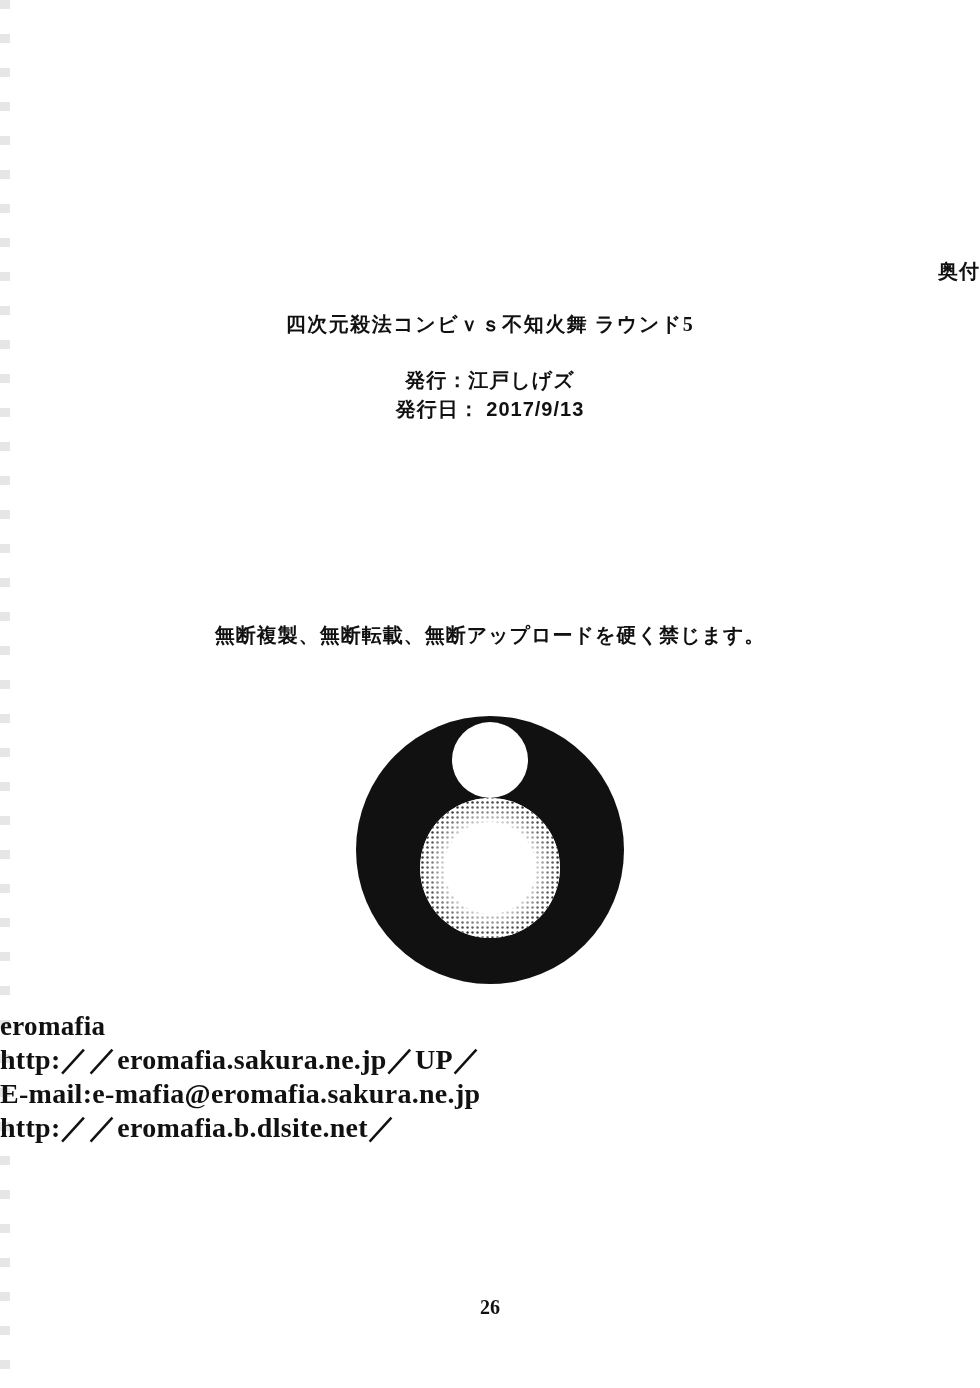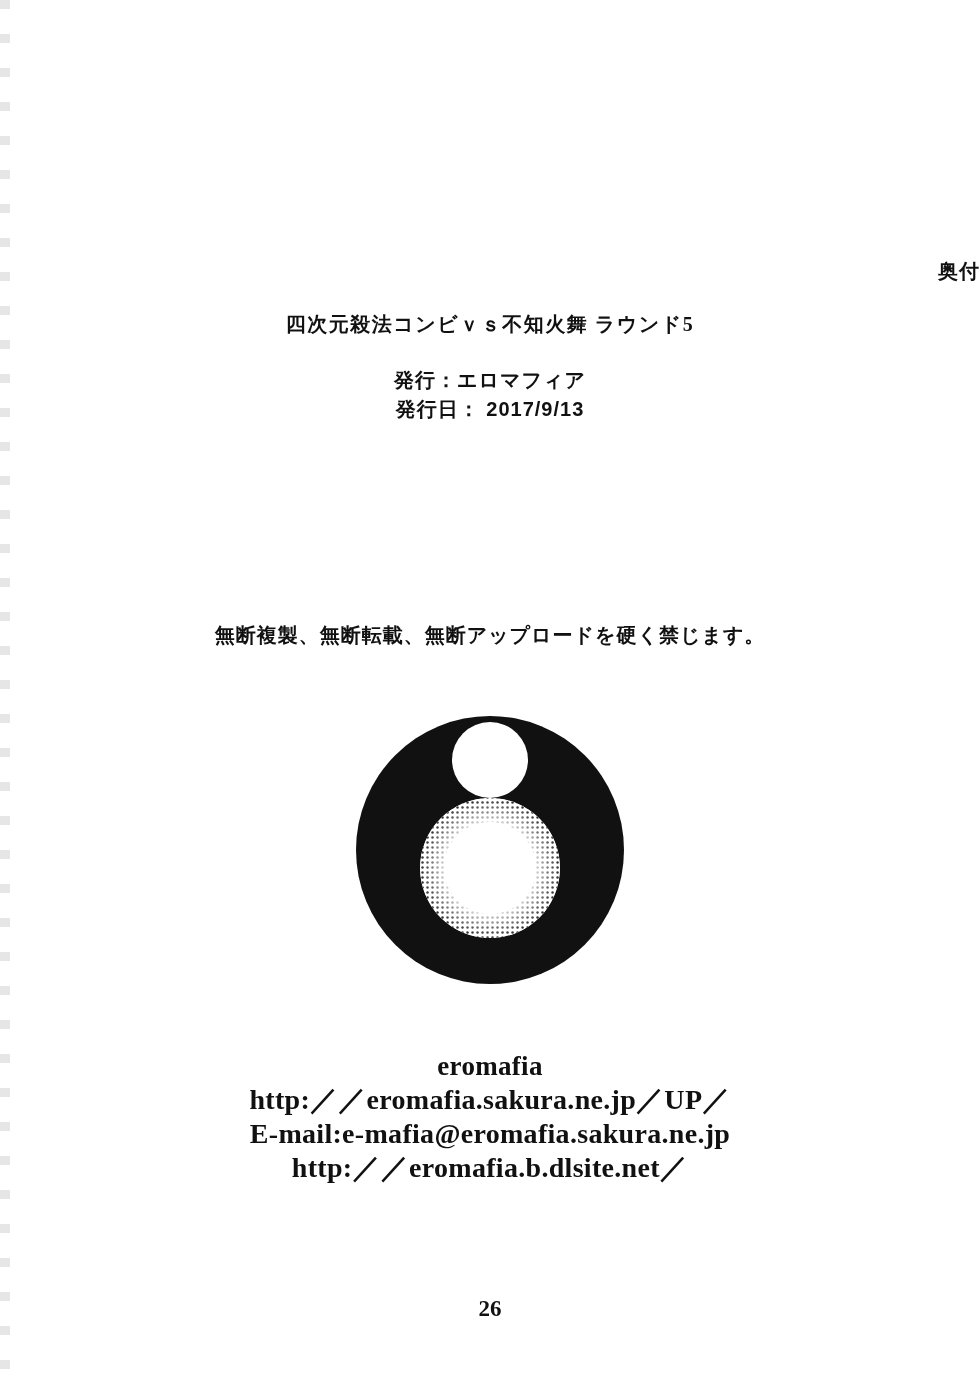--- a/index.html
+++ b/index.html
@@ -84,57 +84,56 @@
     position: absolute;
     top: 700px;
     left: 0;
     width: 100%;
     display: flex;
     justify-content: center;
   }
 
   .contact {
     position: absolute;
-    top: 1050px;
+    top: 1010px;
     left: 0;
     width: 100%;
-    text-align: center;
     font-family: "Liberation Serif", serif;
     font-weight: bold;
     font-size: 28px;
     line-height: 1.22;
     letter-spacing: 0.3px;
   }
   .contact .brand {
     font-size: 27px;
   }
 
   .page-number {
     position: absolute;
     top: 1296px;
     left: 0;
     width: 100%;
     text-align: center;
     font-family: "Liberation Serif", serif;
     font-weight: bold;
-    font-size: 23px;
+    font-size: 20px;
   }
 </style>
 </head>
 <body>
 
 <div class="page">
 
   <div class="edge-marks"></div>
 
   <div class="colophon">
     <div class="colophon-heading">奥付</div>
     <div class="colophon-title">四次元殺法コンビｖｓ不知火舞 ラウンド5</div>
     <div class="colophon-lines">
-      <div>発行：エロマフィア</div>
+      <div>発行：江戸しげズ</div>
       <div>発行日： 2017/9/13</div>
     </div>
   </div>
 
   <div class="notice">無断複製、無断転載、無断アップロードを硬く禁じます。</div>
 
   <div class="logo-wrap">
     <svg width="300" height="285" viewBox="0 0 300 285">
       <defs>
         <radialGradient id="halftone" cx="50%" cy="52%" r="50%">

